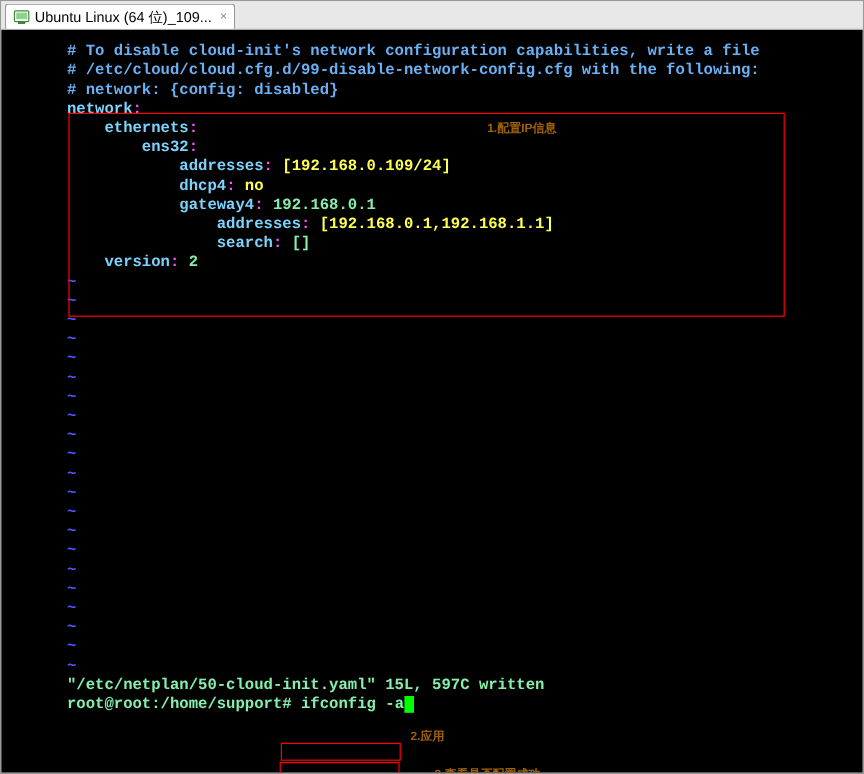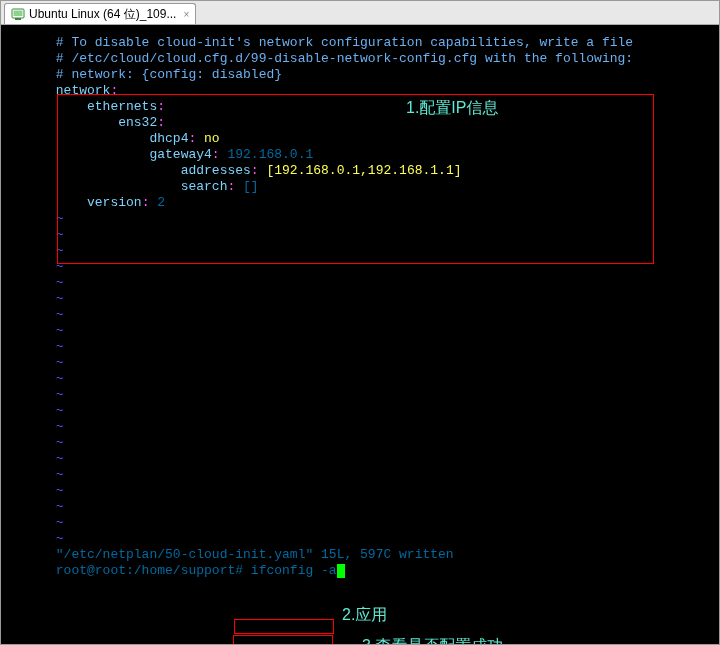--- a/index.html
+++ b/index.html
@@ -50,29 +50,30 @@
     .terminal {
       background: #000;
       width: 100%;
       height: calc(100% - 24px);
       padding: 10px 0 18px 0;
       font-family: "Courier New", monospace;
       font-size: 13px;
       line-height: 16px;
       position: relative;
       overflow: hidden;
+      font-weight: bold;
     }
     .line {
       white-space: pre;
       padding-left: 8px;
     }
     .comment { color: #6ab0f3; }
     .cyan, .key { color: #7dd3fc; }
     .magenta, .colon { color: #ff55ff; }
-    .white { color: #0369a1; }
+    .white { color: #86efac; }
     .yellow { color: #ffff55; }
     .tilde { color: #5555ff; }
     .cursor {
       background: #00ff00;
       color: #000;
       display: inline-block;
       width: 8px;
       height: 14px;
       vertical-align: text-bottom;
     }
@@ -98,23 +99,23 @@
       position: absolute;
       border: 1px solid #ff0000;
       left: 232px;
       top: 610px;
       width: 100px;
       height: 15px;
       pointer-events: none;
     }
     .annotation {
       position: absolute;
-      color: #5eead4;
+      color: #a16207;
       font-family: "SimSun", "Microsoft YaHei", sans-serif;
-      font-size: 16px;
+      font-size: 10px;
     }
     .ann1 { left: 405px; top: 75px; }
     .ann2 { left: 341px; top: 582px; }
     .ann3 { left: 361px; top: 613px; }
   </style>
 </head>
 <body>
 
 <div class="tab-bar">
   <div class="tab">
@@ -130,20 +131,21 @@
   </div>
 </div>
 
 <div class="terminal">
   <div class="line"><span class="comment">      # To disable cloud-init's network configuration capabilities, write a file</span></div>
   <div class="line"><span class="comment">      # /etc/cloud/cloud.cfg.d/99-disable-network-config.cfg with the following:</span></div>
   <div class="line"><span class="comment">      # network: {config: disabled}</span></div>
   <div class="line"><span class="cyan">      network</span><span class="magenta">:</span></div>
   <div class="line"><span class="cyan">          ethernets</span><span class="magenta">:</span></div>
   <div class="line"><span class="cyan">              ens32</span><span class="magenta">:</span></div>
+  <div class="line"><span class="cyan">                  addresses</span><span class="magenta">:</span><span class="yellow"> [192.168.0.109/24]</span></div>
   <div class="line"><span class="cyan">                  dhcp4</span><span class="magenta">:</span><span class="yellow"> no</span></div>
   <div class="line"><span class="cyan">                  gateway4</span><span class="magenta">:</span><span class="white"> 192.168.0.1</span></div>
   <div class="line"><span class="cyan">                      addresses</span><span class="magenta">:</span><span class="yellow"> [192.168.0.1,192.168.1.1]</span></div>
   <div class="line"><span class="cyan">                      search</span><span class="magenta">:</span><span class="white"> []</span></div>
   <div class="line"><span class="cyan">          version</span><span class="magenta">:</span><span class="white"> 2</span></div>
   <div id="tilde-container">
       <div class="line"><span class="tilde">      ~</span></div>
       <div class="line"><span class="tilde">      ~</span></div>
       <div class="line"><span class="tilde">      ~</span></div>
       <div class="line"><span class="tilde">      ~</span></div>

